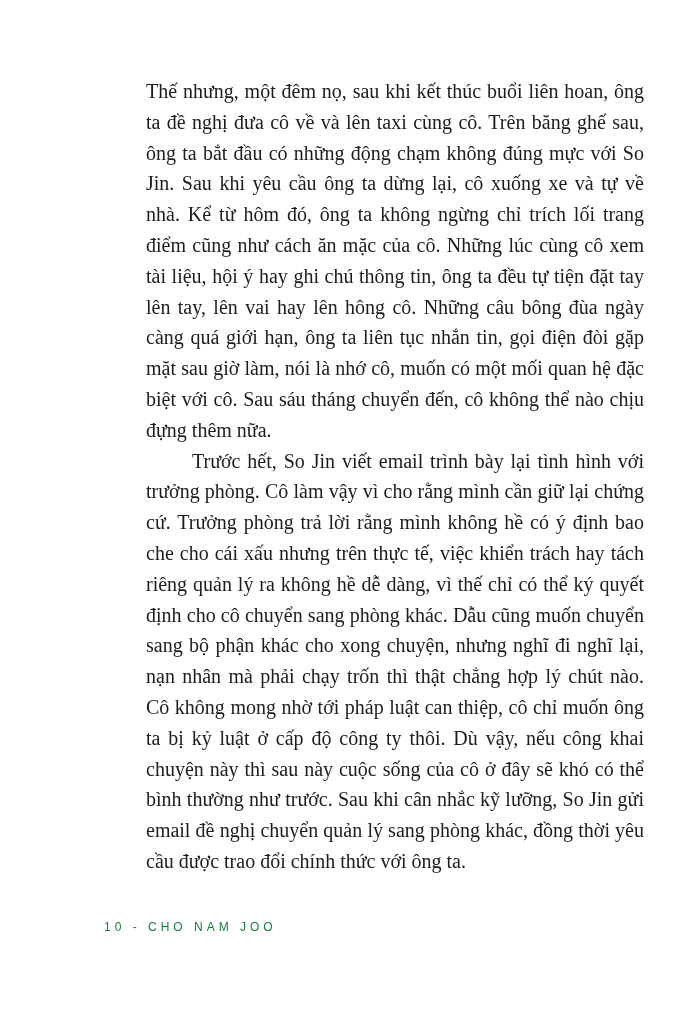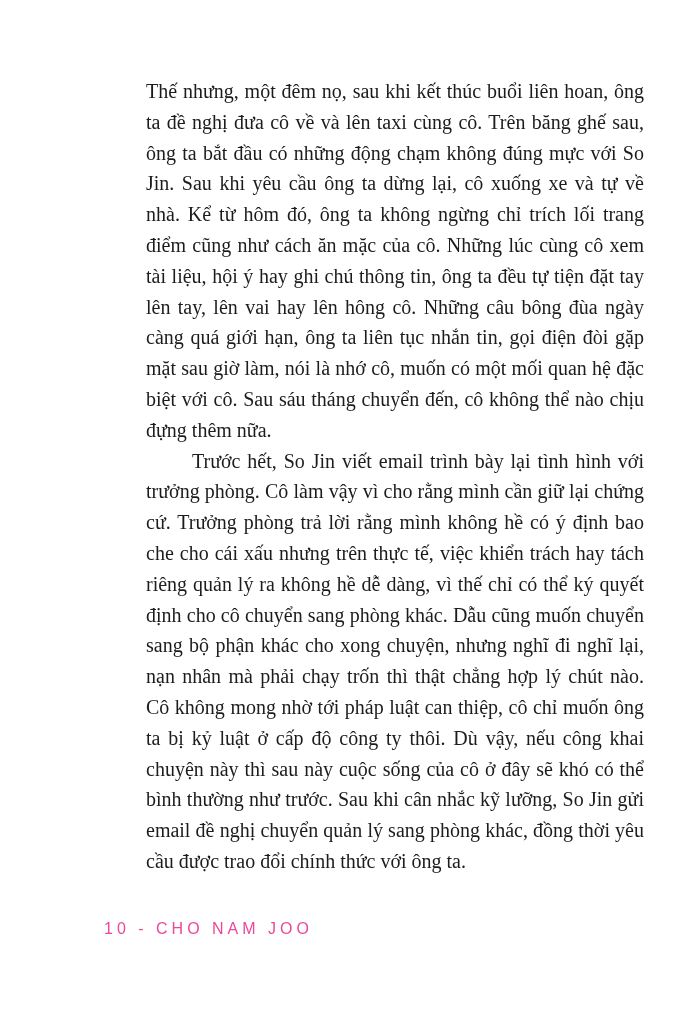--- a/index.html
+++ b/index.html
@@ -32,23 +32,23 @@
   }
   .text-block p.indented {
     text-indent: 46px;
     font-family: Liberation Serif, serif;
   }
   .footer {
     position: absolute;
     left: 104px;
     top: 920px;
     font-family: "Liberation Sans", sans-serif;
-    font-size: 16px;
+    font-size: 12px;
     letter-spacing: 4px;
-    color: #ec4899;
+    color: #15803d;
   }
 </style>
 </head>
 <body>
 
 <div class="page">
   <div class="text-block">
     <p>Thế nhưng, một đêm nọ, sau khi kết thúc buổi liên hoan, ông ta đề nghị đưa cô về và lên taxi cùng cô. Trên băng ghế sau, ông ta bắt đầu có những động chạm không đúng mực với So Jin. Sau khi yêu cầu ông ta dừng lại, cô xuống xe và tự về nhà. Kể từ hôm đó, ông ta không ngừng chỉ trích lối trang điểm cũng như cách ăn mặc của cô. Những lúc cùng cô xem tài liệu, hội ý hay ghi chú thông tin, ông ta đều tự tiện đặt tay lên tay, lên vai hay lên hông cô. Những câu bông đùa ngày càng quá giới hạn, ông ta liên tục nhắn tin, gọi điện đòi gặp mặt sau giờ làm, nói là nhớ cô, muốn có một mối quan hệ đặc biệt với cô. Sau sáu tháng chuyển đến, cô không thể nào chịu đựng thêm nữa.</p>
     <p class="indented">Trước hết, So Jin viết email trình bày lại tình hình với trưởng phòng. Cô làm vậy vì cho rằng mình cần giữ lại chứng cứ. Trưởng phòng trả lời rằng mình không hề có ý định bao che cho cái xấu nhưng trên thực tế, việc khiển trách hay tách riêng quản lý ra không hề dễ dàng, vì thế chỉ có thể ký quyết định cho cô chuyển sang phòng khác. Dẫu cũng muốn chuyển sang bộ phận khác cho xong chuyện, nhưng nghĩ đi nghĩ lại, nạn nhân mà phải chạy trốn thì thật chẳng hợp lý chút nào. Cô không mong nhờ tới pháp luật can thiệp, cô chỉ muốn ông ta bị kỷ luật ở cấp độ công ty thôi. Dù vậy, nếu công khai chuyện này thì sau này cuộc sống của cô ở đây sẽ khó có thể bình thường như trước. Sau khi cân nhắc kỹ lưỡng, So Jin gửi email đề nghị chuyển quản lý sang phòng khác, đồng thời yêu cầu được trao đổi chính thức với ông ta.</p>
   </div>

